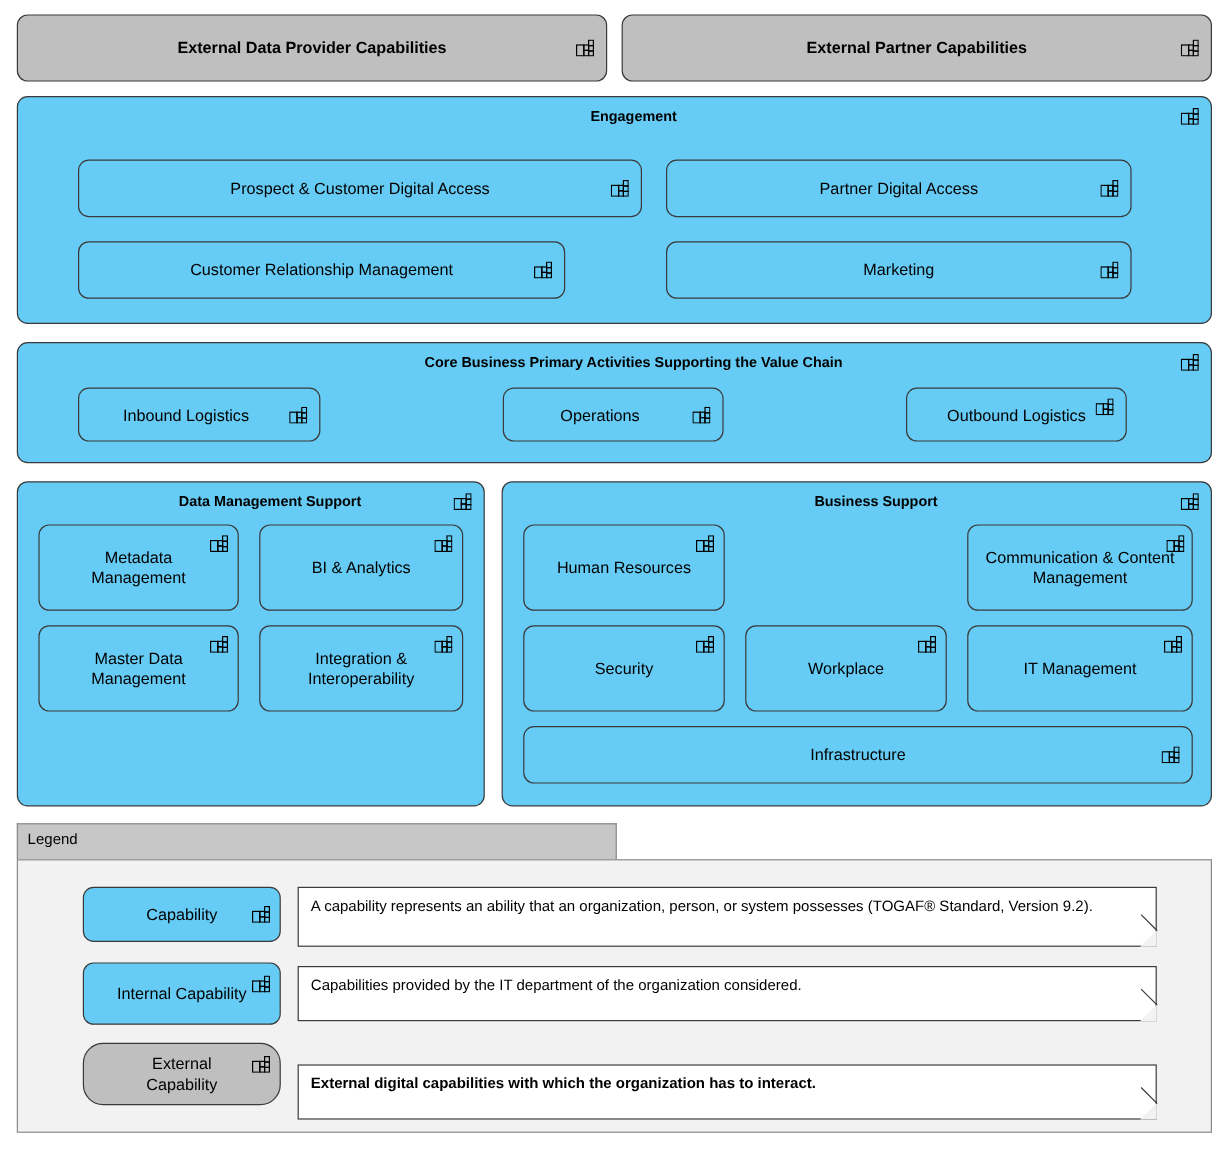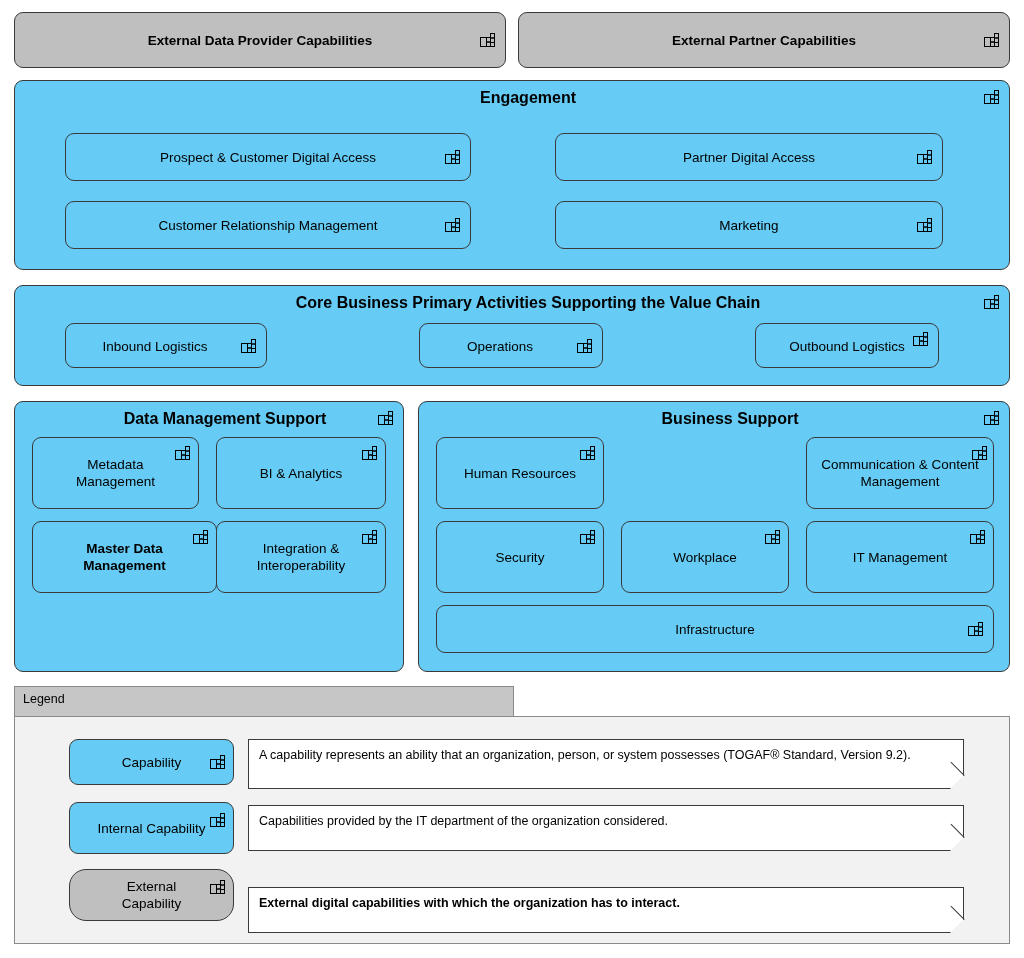--- a/index.html
+++ b/index.html
@@ -40,21 +40,21 @@
     left: 0;
     right: 0;
     text-align: center;
     padding: 0 26px;
     box-sizing: border-box;
     line-height: 17px;
   }
   .group-title {
     top: 8px;
     font-weight: bold;
-    font-size: 16px;
+    font-size: 12px;
     margin-left: 32px;
   }
   .center-label {
     top: 50%;
     transform: translateY(-50%);
     font-size: 13.5px;
   }
   .cap-icon {
     position: absolute;
     width: 15px;
@@ -152,21 +152,21 @@
             <rect x="0.5" y="4.5" width="6" height="9"></rect>
             <rect x="6.5" y="4.5" width="4" height="4.5"></rect>
             <rect x="6.5" y="9" width="4" height="4.5"></rect>
             <rect x="10.5" y="0.5" width="4" height="4.5"></rect>
             <rect x="10.5" y="5" width="4" height="4.5"></rect>
             <rect x="10.5" y="9.5" width="4" height="4"></rect>
           </g>
         </svg>
     </span>
 
-    <div class="box" style="left:50px; top:52px; width:406px; height:48px;">
+    <div class="box" style="left:50px; top:52px; width:470px; height:48px;">
       <div class="label center-label">Prospect &amp; Customer Digital Access</div>
       <span class="cap-icon" style="right:10px; top:16px;">
         <svg viewBox="0 0 15 14" width="15" height="14">
             <g fill="none" stroke="#000" stroke-width="1">
               <rect x="0.5" y="4.5" width="6" height="9"></rect>
               <rect x="6.5" y="4.5" width="4" height="4.5"></rect>
               <rect x="6.5" y="9" width="4" height="4.5"></rect>
               <rect x="10.5" y="0.5" width="4" height="4.5"></rect>
               <rect x="10.5" y="5" width="4" height="4.5"></rect>
               <rect x="10.5" y="9.5" width="4" height="4"></rect>
@@ -328,21 +328,21 @@
               <rect x="6.5" y="4.5" width="4" height="4.5"></rect>
               <rect x="6.5" y="9" width="4" height="4.5"></rect>
               <rect x="10.5" y="0.5" width="4" height="4.5"></rect>
               <rect x="10.5" y="5" width="4" height="4.5"></rect>
               <rect x="10.5" y="9.5" width="4" height="4"></rect>
             </g>
           </svg>
       </span>
     </div>
 
-    <div class="box" style="left:17px; top:119px; width:185px; height:72px;font-weight:bold;">
+    <div class="box" style="left:17px; top:119px; width:167px; height:72px;">
       <div class="label center-label" style="padding:0 24px;">Master Data Management</div>
       <span class="cap-icon" style="right:8px; top:8px;">
         <svg viewBox="0 0 15 14" width="15" height="14">
             <g fill="none" stroke="#000" stroke-width="1">
               <rect x="0.5" y="4.5" width="6" height="9"></rect>
               <rect x="6.5" y="4.5" width="4" height="4.5"></rect>
               <rect x="6.5" y="9" width="4" height="4.5"></rect>
               <rect x="10.5" y="0.5" width="4" height="4.5"></rect>
               <rect x="10.5" y="5" width="4" height="4.5"></rect>
               <rect x="10.5" y="9.5" width="4" height="4"></rect>

